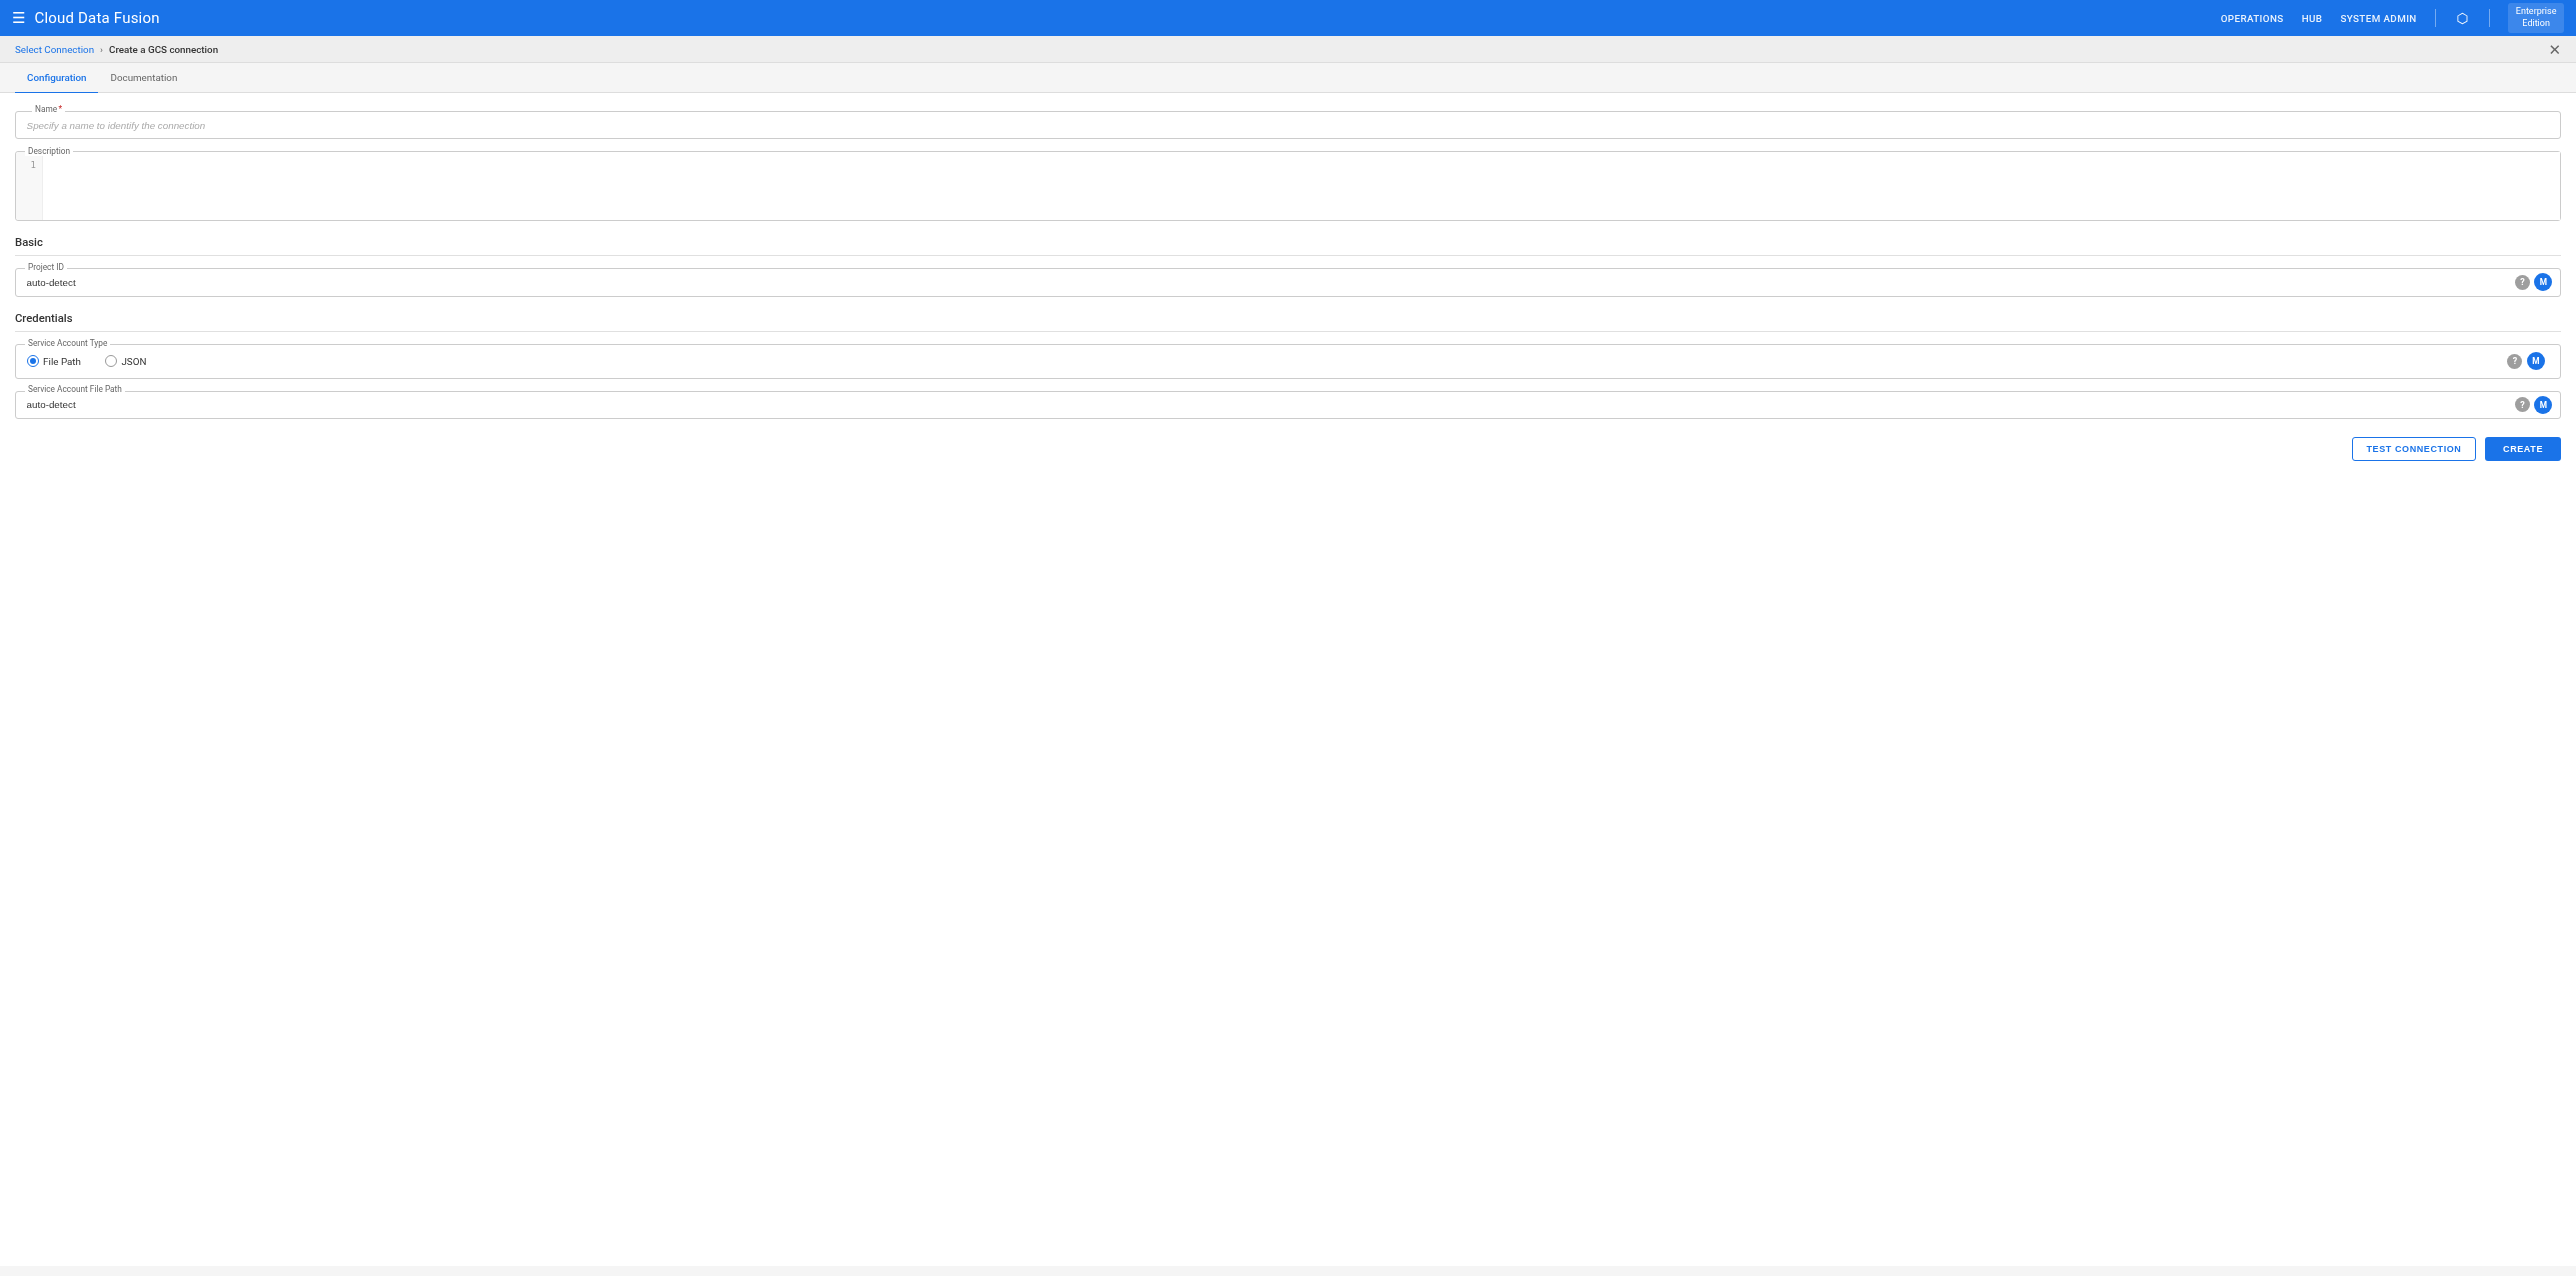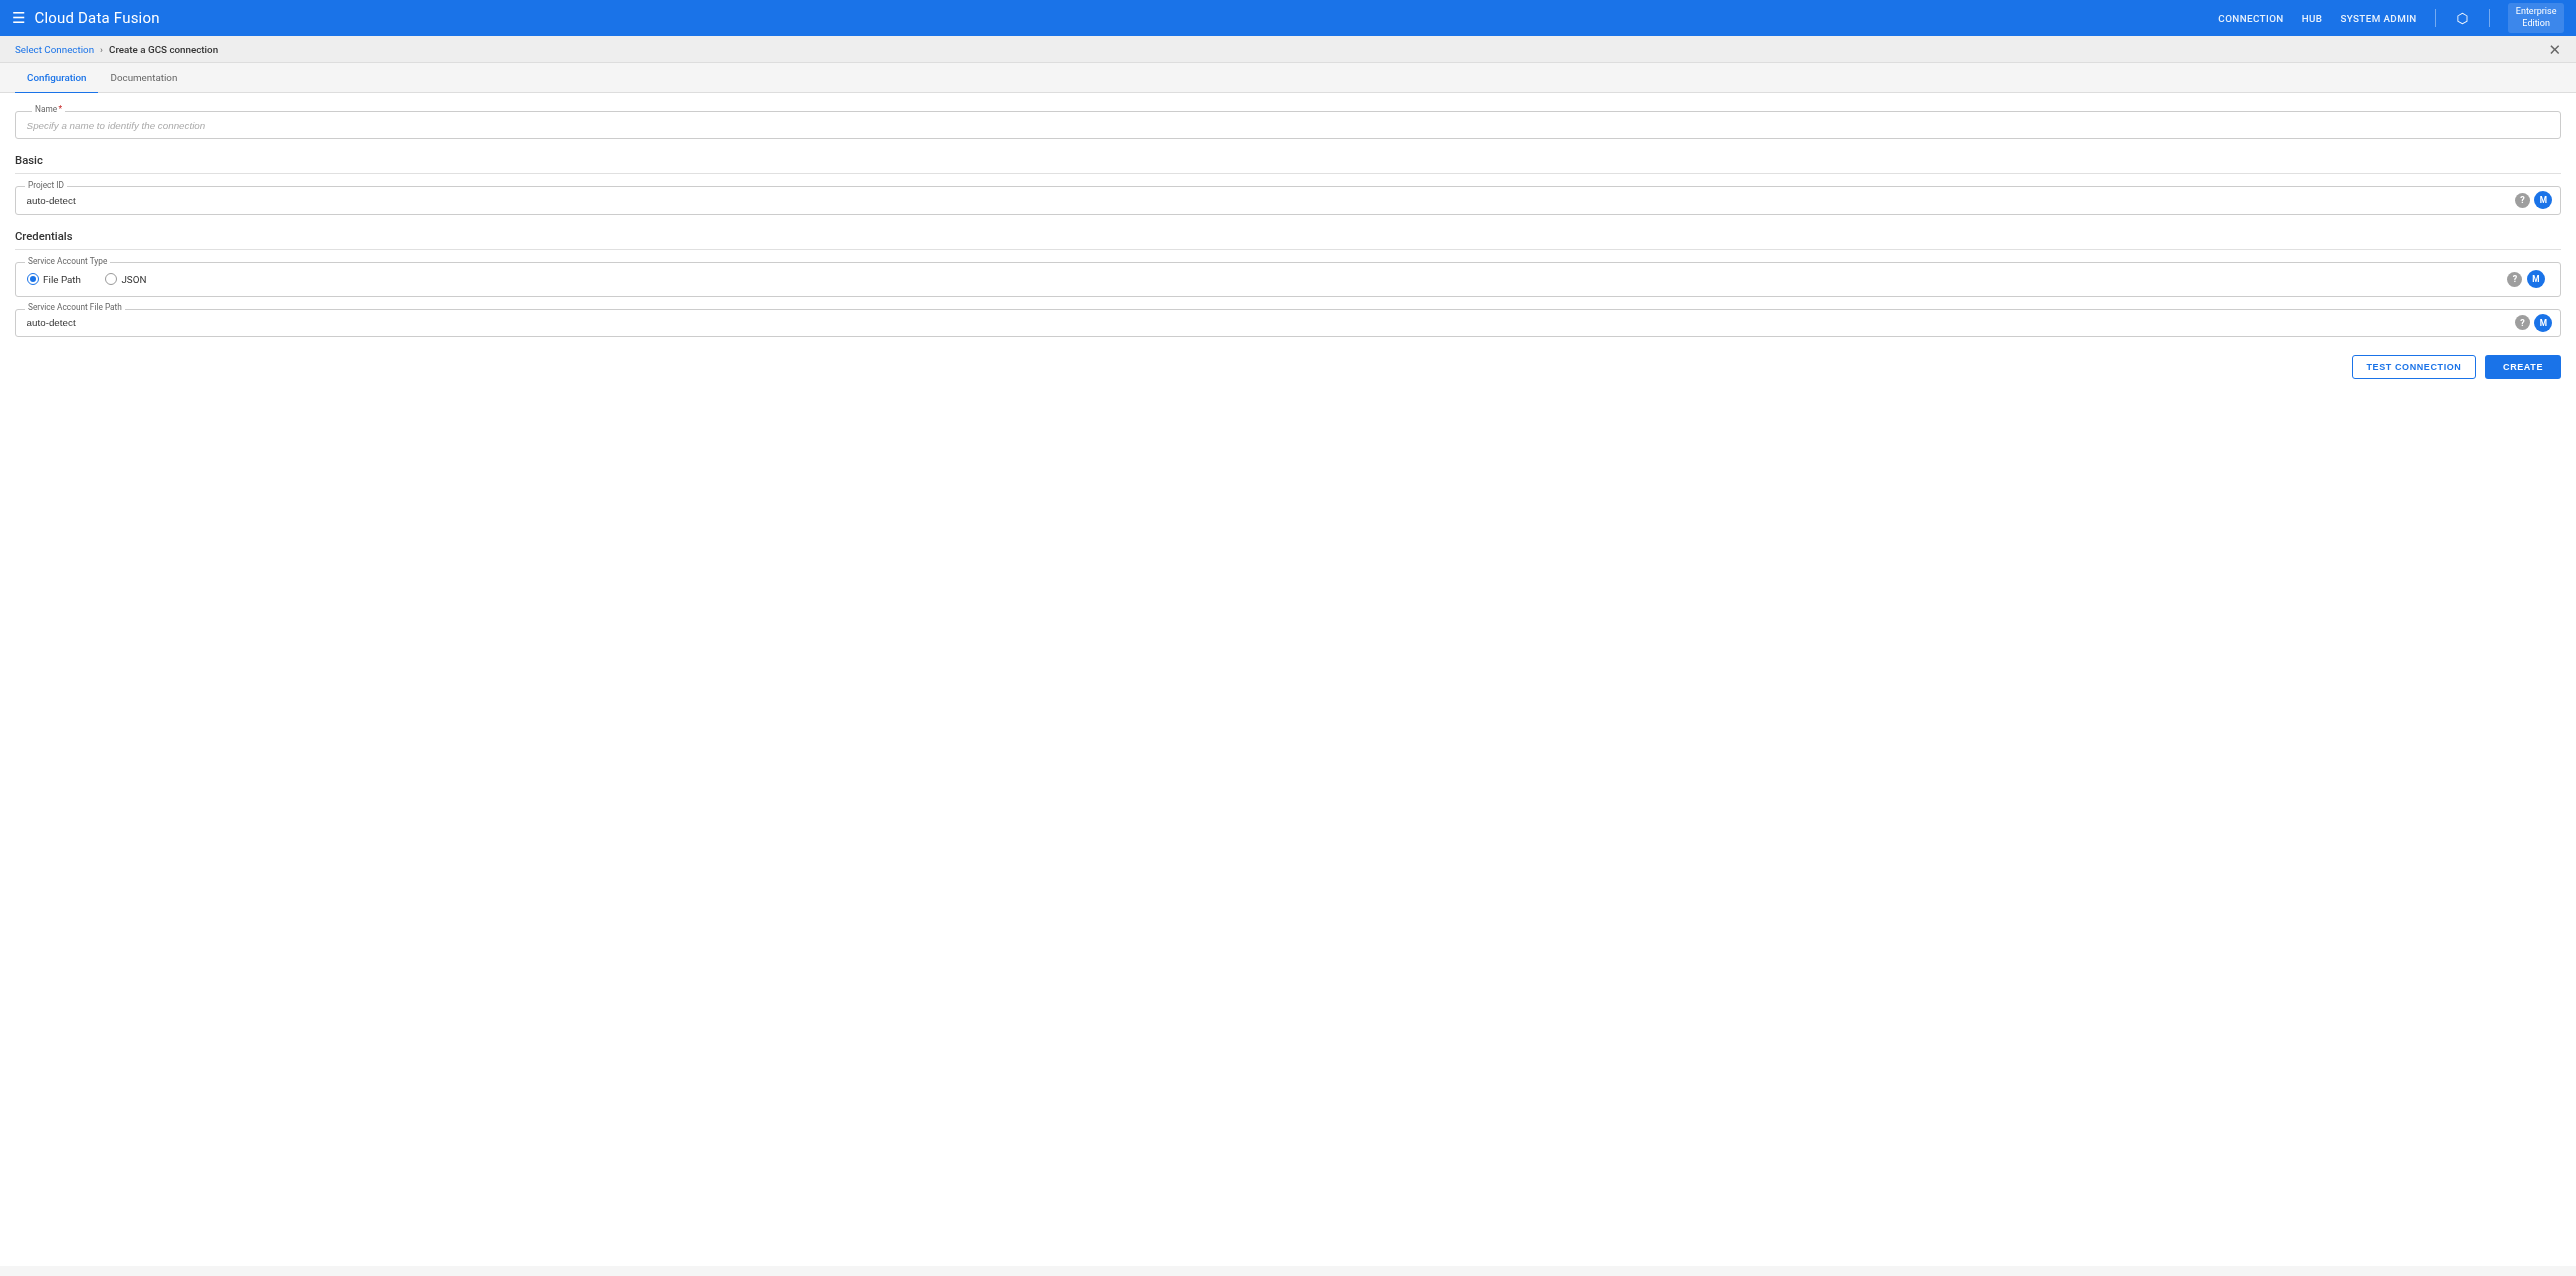--- a/index.html
+++ b/index.html
@@ -369,21 +369,21 @@
       text-transform: uppercase;
     }
   </style>
 </head>
 <body>
 
 <div class="header">
   <span class="header-menu-icon">☰</span>
   <span class="header-logo">Cloud Data Fusion</span>
   <div class="header-nav">
-    <span class="header-nav-item">CONNECTION</span>
+    <span class="header-nav-item">OPERATIONS</span>
     <span class="header-nav-item">HUB</span>
     <span class="header-nav-item">SYSTEM ADMIN</span>
     <div class="header-divider"></div>
     <span class="header-share-icon">⬡</span>
     <div class="header-divider"></div>
     <div class="header-enterprise">
       <span>Enterprise</span><br>
       <span>Edition</span>
     </div>
   </div>
@@ -403,20 +403,29 @@
 
 <div class="content">
 
   <div class="field-group">
     <span class="field-label">
       <span>Name</span><span class="required">*</span>
     </span>
     <input class="field-input" type="text" placeholder="Specify a name to identify the connection" style="">
   </div>
 
+  <div class="description-group">
+    <span class="description-label">Description</span>
+    <div class="description-inner">
+      <div class="line-numbers">
+        <div class="line-number">1</div>
+      </div>
+      <textarea class="description-textarea" style=""></textarea>
+    </div>
+  </div>
 
   <div class="section-heading">Basic</div>
 
   <div class="field-with-icons">
     <span class="field-label">Project ID</span>
     <input class="field-input" type="text" value="auto-detect" style="">
     <div class="field-icon-group">
       <div class="help-icon">?</div>
       <div class="macro-icon">M</div>
     </div>

